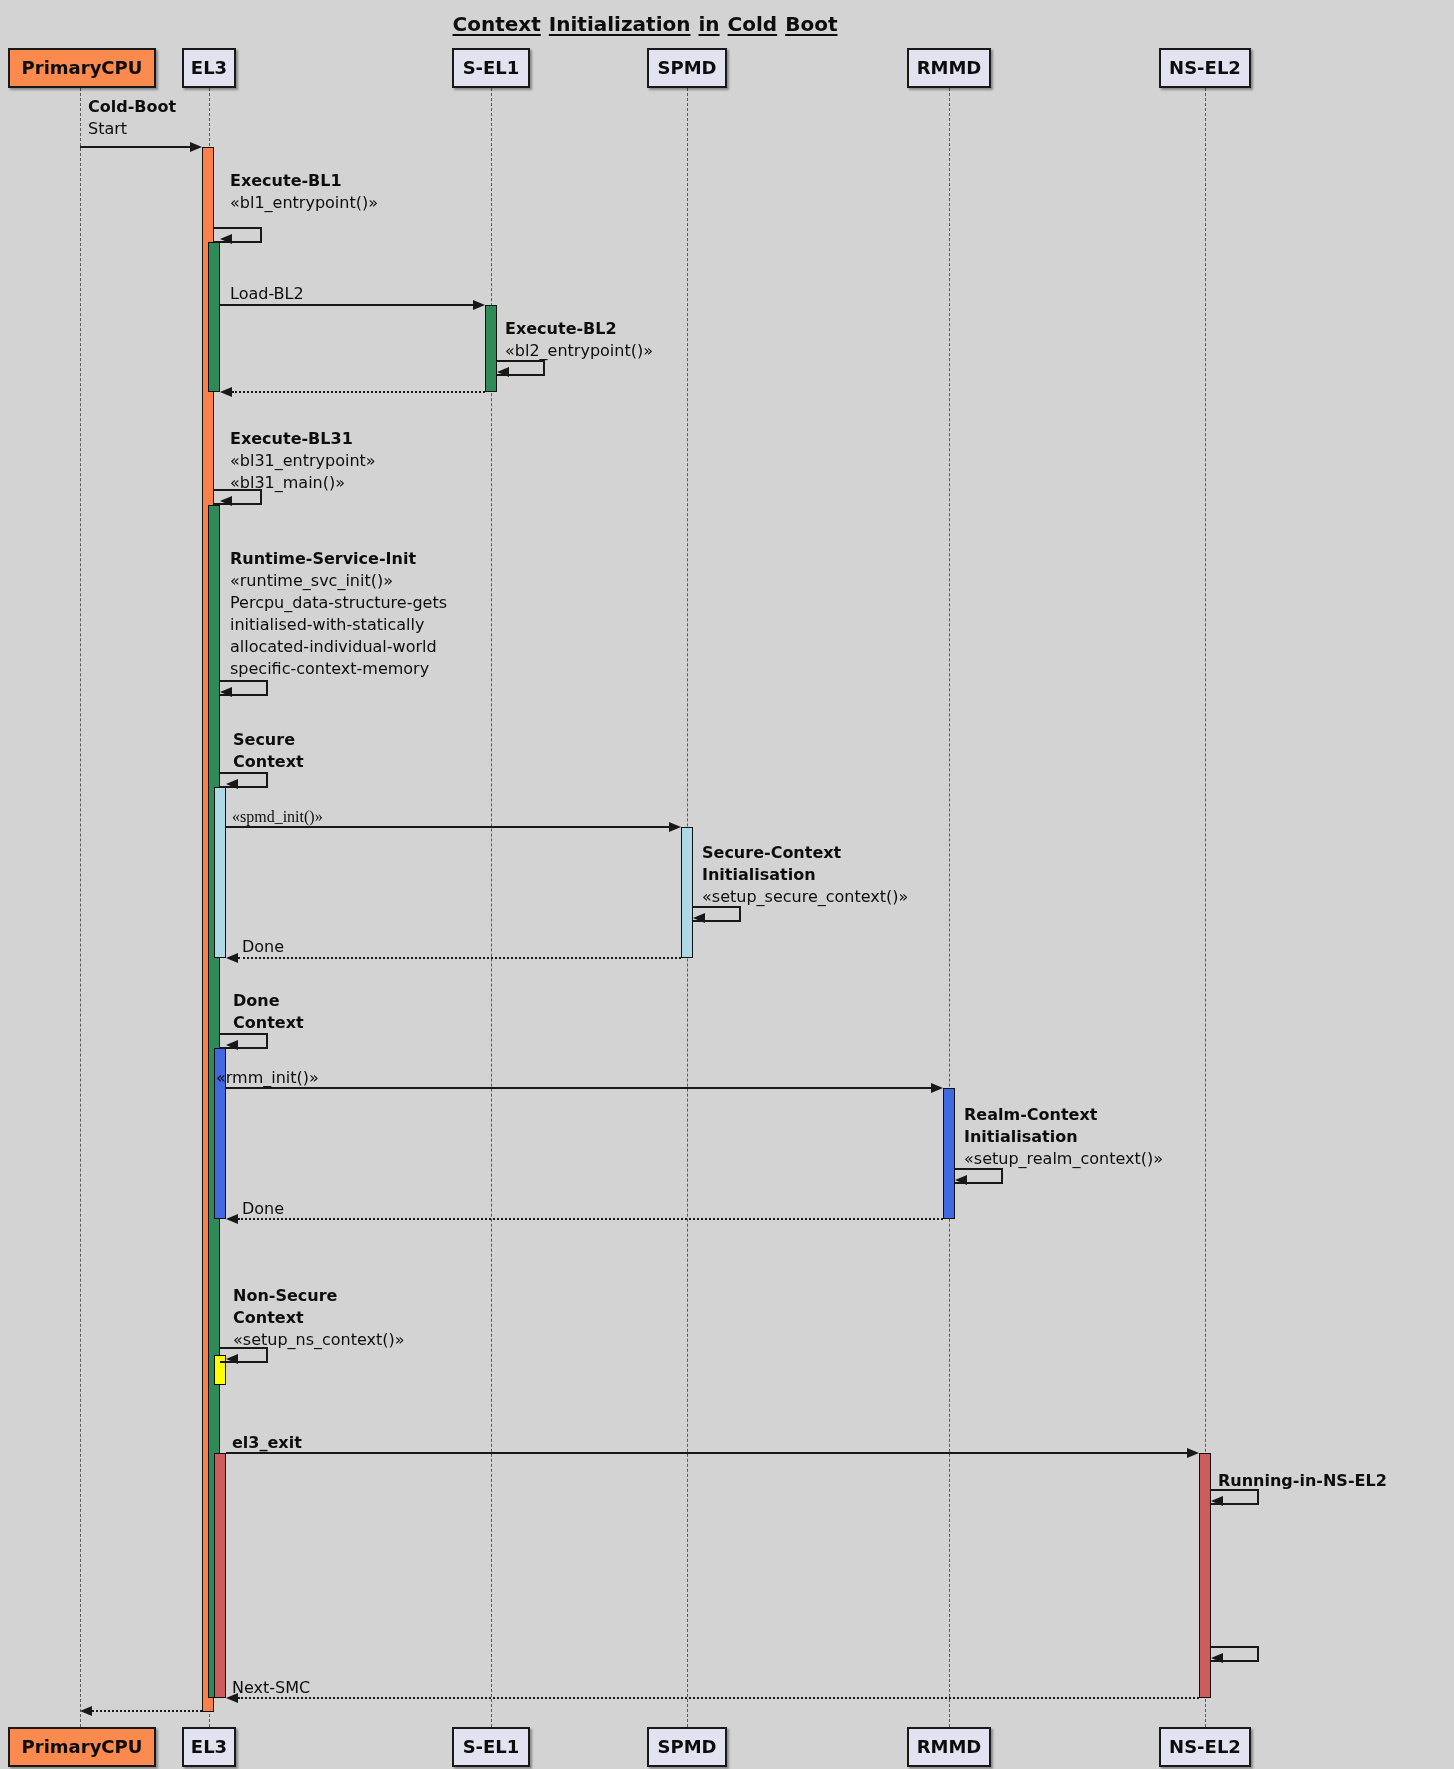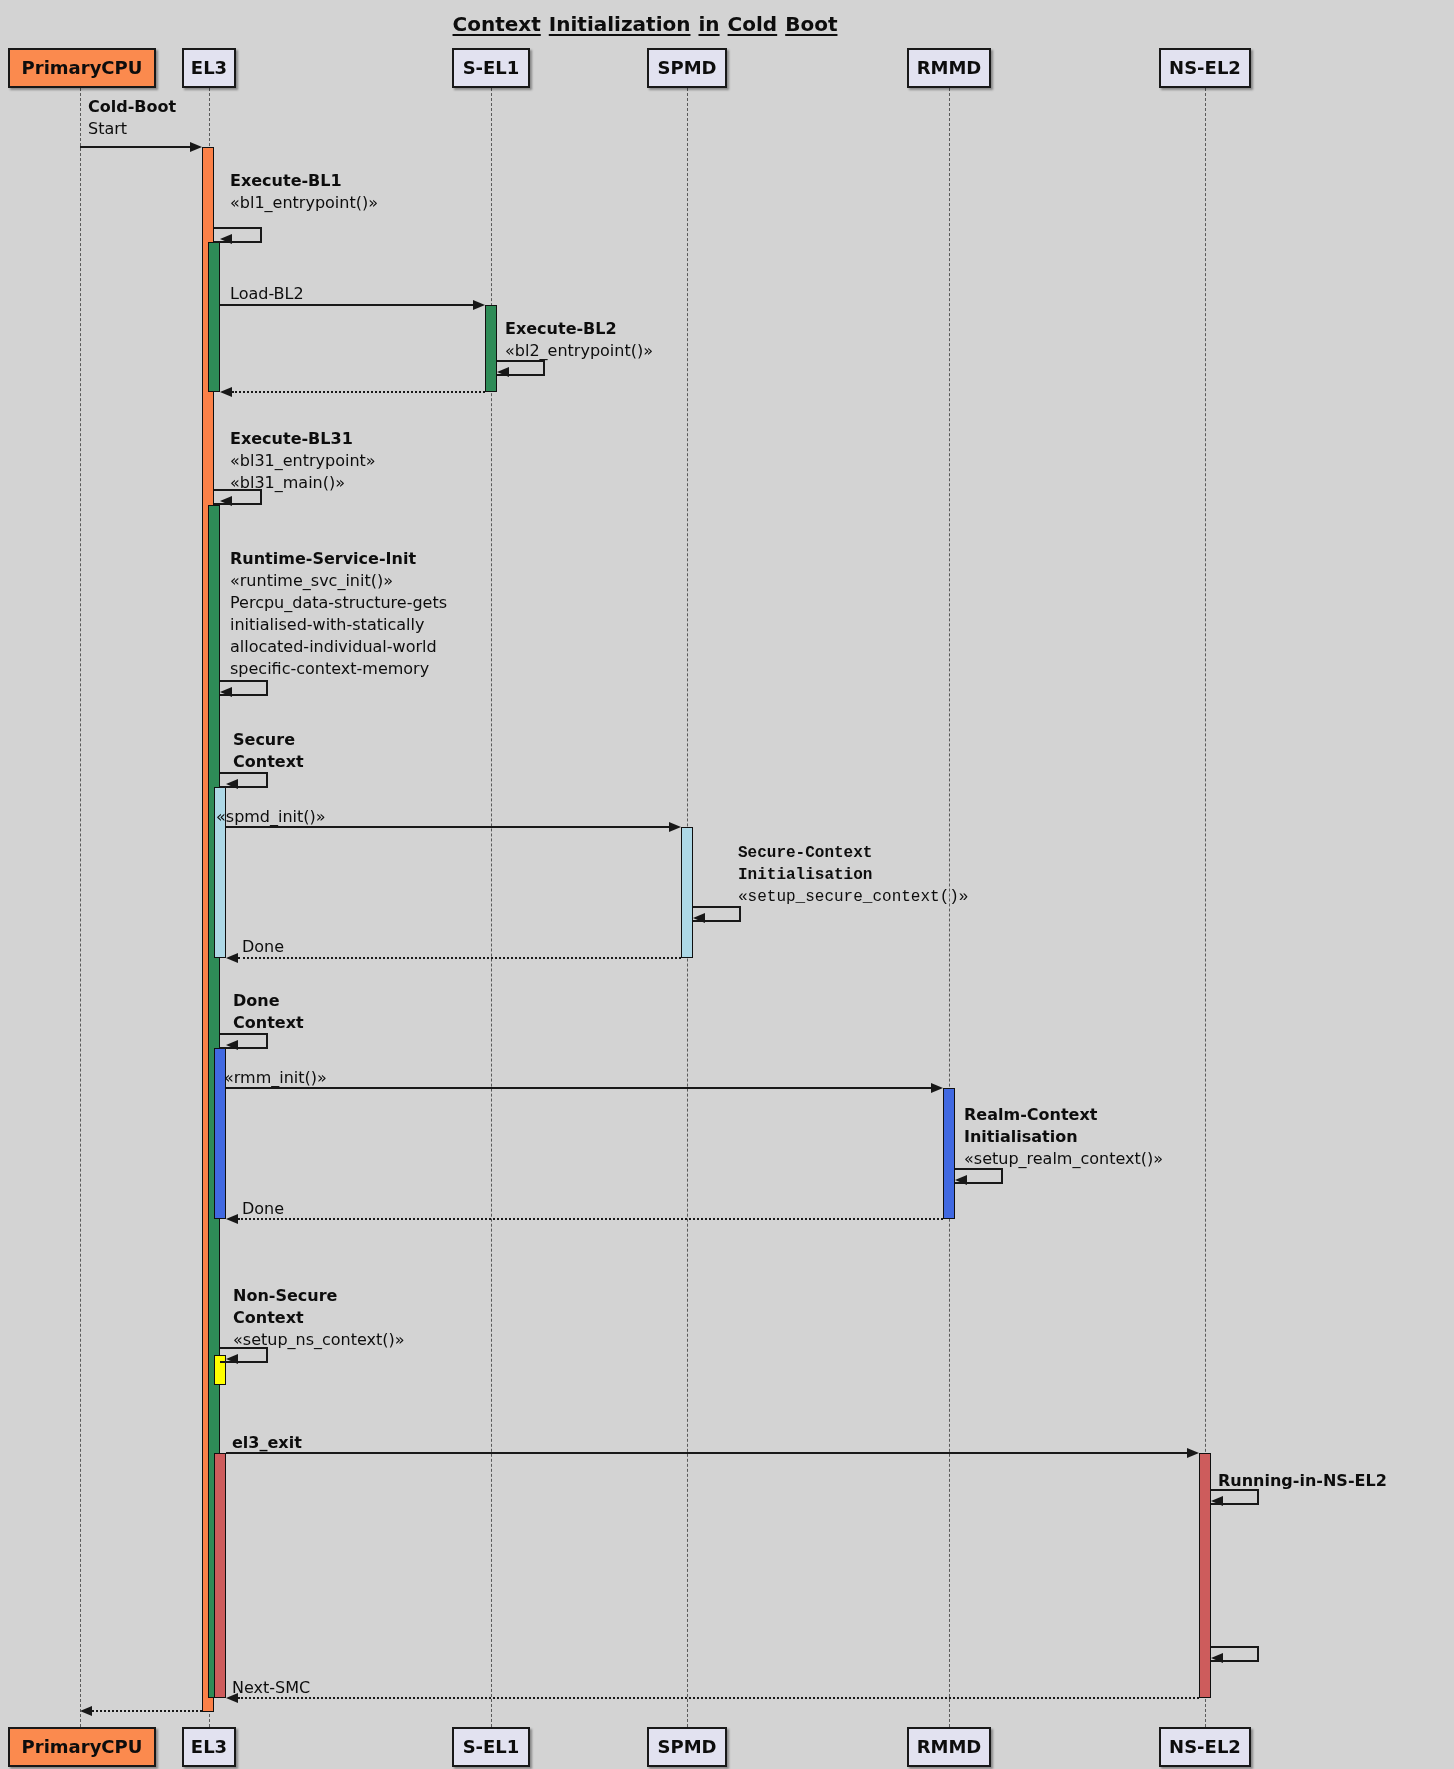--- a/index.html
+++ b/index.html
@@ -112,44 +112,44 @@
   <div class="loop" style="left:220px;top:680px;"></div>
   <div class="arr-l" style="left:220px;top:687px;"></div>
 
   <div class="lbl" style="left:233px;top:729px;">
     <div class="b">Secure</div>
     <div class="b">Context</div>
   </div>
   <div class="loop" style="left:220px;top:772px;"></div>
   <div class="arr-l" style="left:226px;top:779px;"></div>
 
-  <div class="lbl" style="left:216px;top:806px;">«spmd_init()»</div>
+  <div class="lbl" style="left:232px;top:806px;font-family:Liberation Serif, serif;">«spmd_init()»</div>
   <div class="hline solid" style="left:226px;top:826px;width:443px;"></div>
   <div class="arr-r" style="left:669px;top:822px;"></div>
 
-  <div class="lbl" style="left:738px;top:842px;font-family:Liberation Mono, monospace;">
+  <div class="lbl" style="left:702px;top:842px;">
     <div class="b">Secure-Context</div>
     <div class="b">Initialisation</div>
     <div>«setup_secure_context()»</div>
   </div>
   <div class="loop" style="left:693px;top:906px;"></div>
   <div class="arr-l" style="left:693px;top:913px;"></div>
 
   <div class="lbl" style="left:242px;top:936px;">Done</div>
   <div class="hline dotted" style="left:238px;top:957px;width:443px;"></div>
   <div class="arr-l" style="left:226px;top:953px;"></div>
 
   <div class="lbl" style="left:233px;top:990px;">
     <div class="b">Done</div>
     <div class="b">Context</div>
   </div>
   <div class="loop" style="left:220px;top:1033px;"></div>
   <div class="arr-l" style="left:226px;top:1040px;"></div>
 
-  <div class="lbl" style="left:224px;top:1067px;text-align:center;">«rmm_init()»</div>
+  <div class="lbl" style="left:216px;top:1067px;text-align:center;">«rmm_init()»</div>
   <div class="hline solid" style="left:226px;top:1087px;width:705px;"></div>
   <div class="arr-r" style="left:931px;top:1083px;"></div>
 
   <div class="lbl" style="left:964px;top:1104px;">
     <div class="b">Realm-Context</div>
     <div class="b">Initialisation</div>
     <div>«setup_realm_context()»</div>
   </div>
   <div class="loop" style="left:955px;top:1168px;"></div>
   <div class="arr-l" style="left:955px;top:1175px;"></div>

